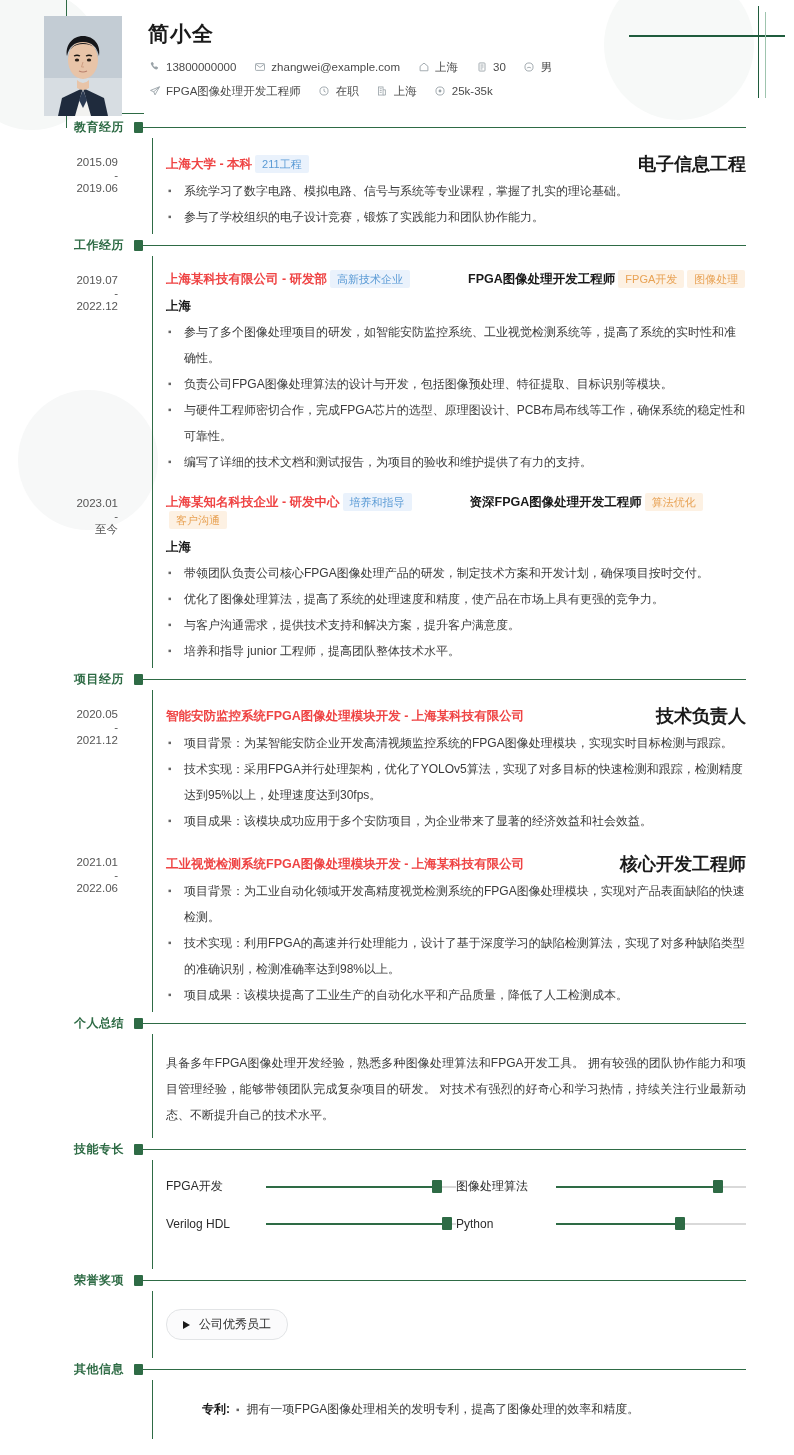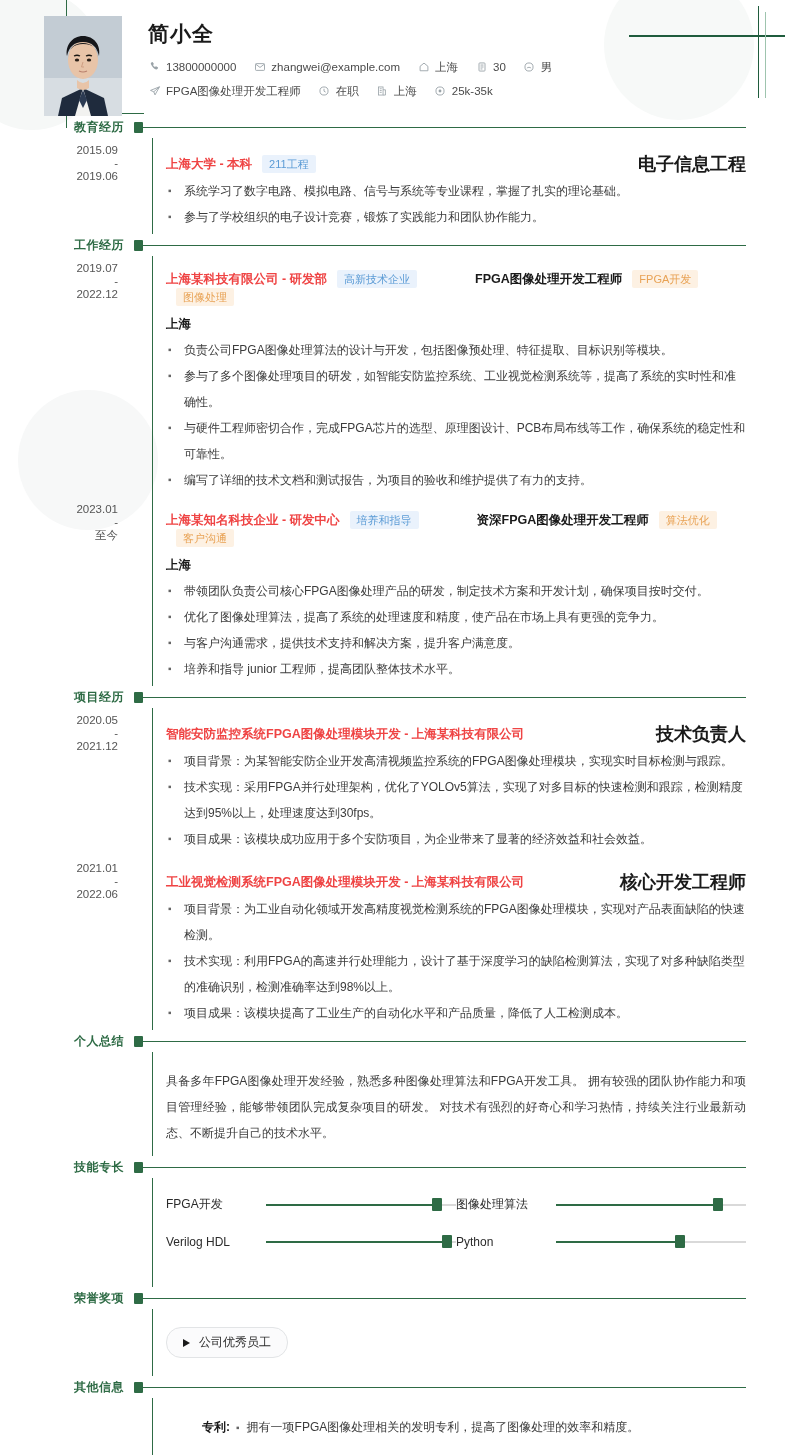--- a/index.html
+++ b/index.html
@@ -52,32 +52,32 @@
     font-weight:700; color:#2e6b45; letter-spacing:0.5px; }
   .sec-marker { width:9px; height:11px; background:#2e6b45; flex:0 0 9px;
     margin-left:-4.5px; border-radius:1px; }
   .sec-rule { flex:1; height:1px; background:#2e6b45; margin-right:48px; }
 
   .sec-body { position:relative; padding-left:152px; }
   .sec-body::before { content:""; position:absolute; left:151.5px; top:0; bottom:0;
     width:1px; background:#2e6b45; }
 
   .entry { position:relative; padding:14px 48px 4px 14px; }
-  .entry .dates { position:absolute; left:-152px; top:4px; width:118px; text-align:right;
+  .entry .dates { position:absolute; left:-152px; top:16px; width:118px; text-align:right;
     font-size:11.5px; color:#555; line-height:17px; }
   .entry .dates .dash { display:block; line-height:9px; }
 
   .entry-title-row { display:flex; align-items:center; flex-wrap:wrap; margin-bottom:2px; }
   .et-main { font-size:12.5px; font-weight:700; color:#ef4444; white-space:nowrap; }
   .et-role { font-size:12.5px; font-weight:700; color:#1a1a1a; margin-left:58px;
     white-space:nowrap; }
   .et-right { margin-left:auto; font-size:18px; font-weight:700; color:#1a1a1a;
     white-space:nowrap; padding-left:14px;text-align:center; }
   .tag { display:inline-block; font-size:11px; padding:1.5px 7px; border-radius:2px;
-    margin-left:10px; white-space:nowrap; line-height:15px;text-align:right; }
+    margin-left:3px; white-space:nowrap; line-height:15px;text-align:right; }
   .tag.blue { background:#eaf2fc; color:#5b9bd5; }
   .tag.orange { background:#fdf1e3; color:#e8a254; }
   .sub-line { font-size:12.5px; font-weight:700; color:#1a1a1a; margin:10px 0 4px; }
 
   ul.bullets { list-style:none; }
   ul.bullets li { position:relative; padding-left:18px; font-size:12px; color:#3c3c3c;
     line-height:26px; }
   ul.bullets li::before { content:"▪"; position:absolute; left:2px; top:0;
     color:#666; font-size:10px; line-height:26px; }
 
@@ -277,22 +277,22 @@
         </div>
         <div class="entry-title-row">
           <span class="et-main">上海某科技有限公司 - 研发部</span>
           <span class="tag blue">高新技术企业</span>
           <span class="et-role">FPGA图像处理开发工程师</span>
           <span class="tag orange">FPGA开发</span>
           <span class="tag orange">图像处理</span>
         </div>
         <div class="sub-line">上海</div>
         <ul class="bullets">
+          <li>参与了多个图像处理项目的研发，如智能安防监控系统、工业视觉检测系统等，提高了系统的实时性和准确性。</li>
           <li>负责公司FPGA图像处理算法的设计与开发，包括图像预处理、特征提取、目标识别等模块。</li>
-          <li>参与了多个图像处理项目的研发，如智能安防监控系统、工业视觉检测系统等，提高了系统的实时性和准确性。</li>
           <li>与硬件工程师密切合作，完成FPGA芯片的选型、原理图设计、PCB布局布线等工作，确保系统的稳定性和可靠性。</li>
           <li>编写了详细的技术文档和测试报告，为项目的验收和维护提供了有力的支持。</li>
         </ul>
       </div>
 
       <div class="entry">
         <div class="dates">
           <span>2023.01</span>
           <span class="dash">-</span>
           <span>至今</span>

